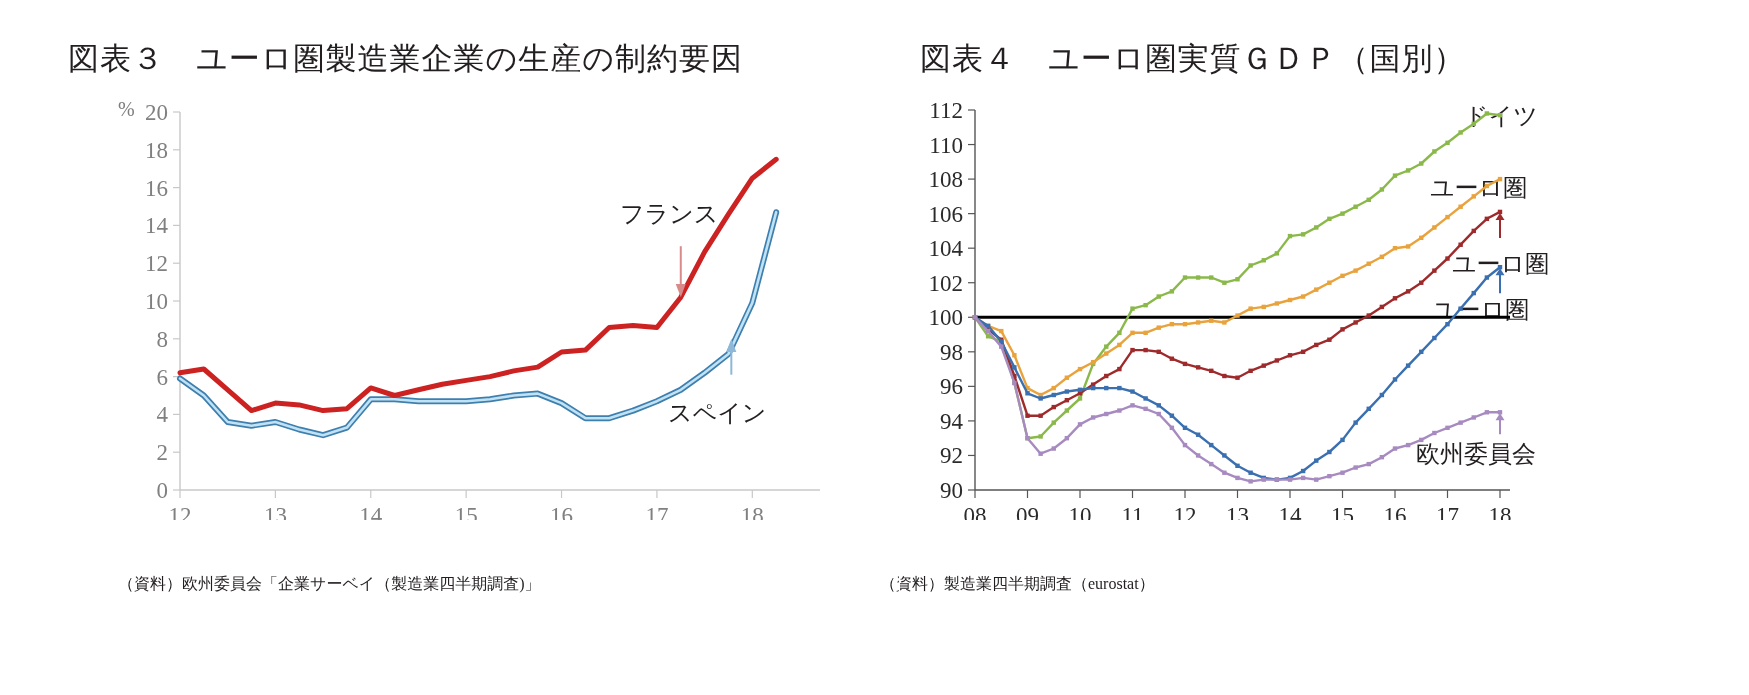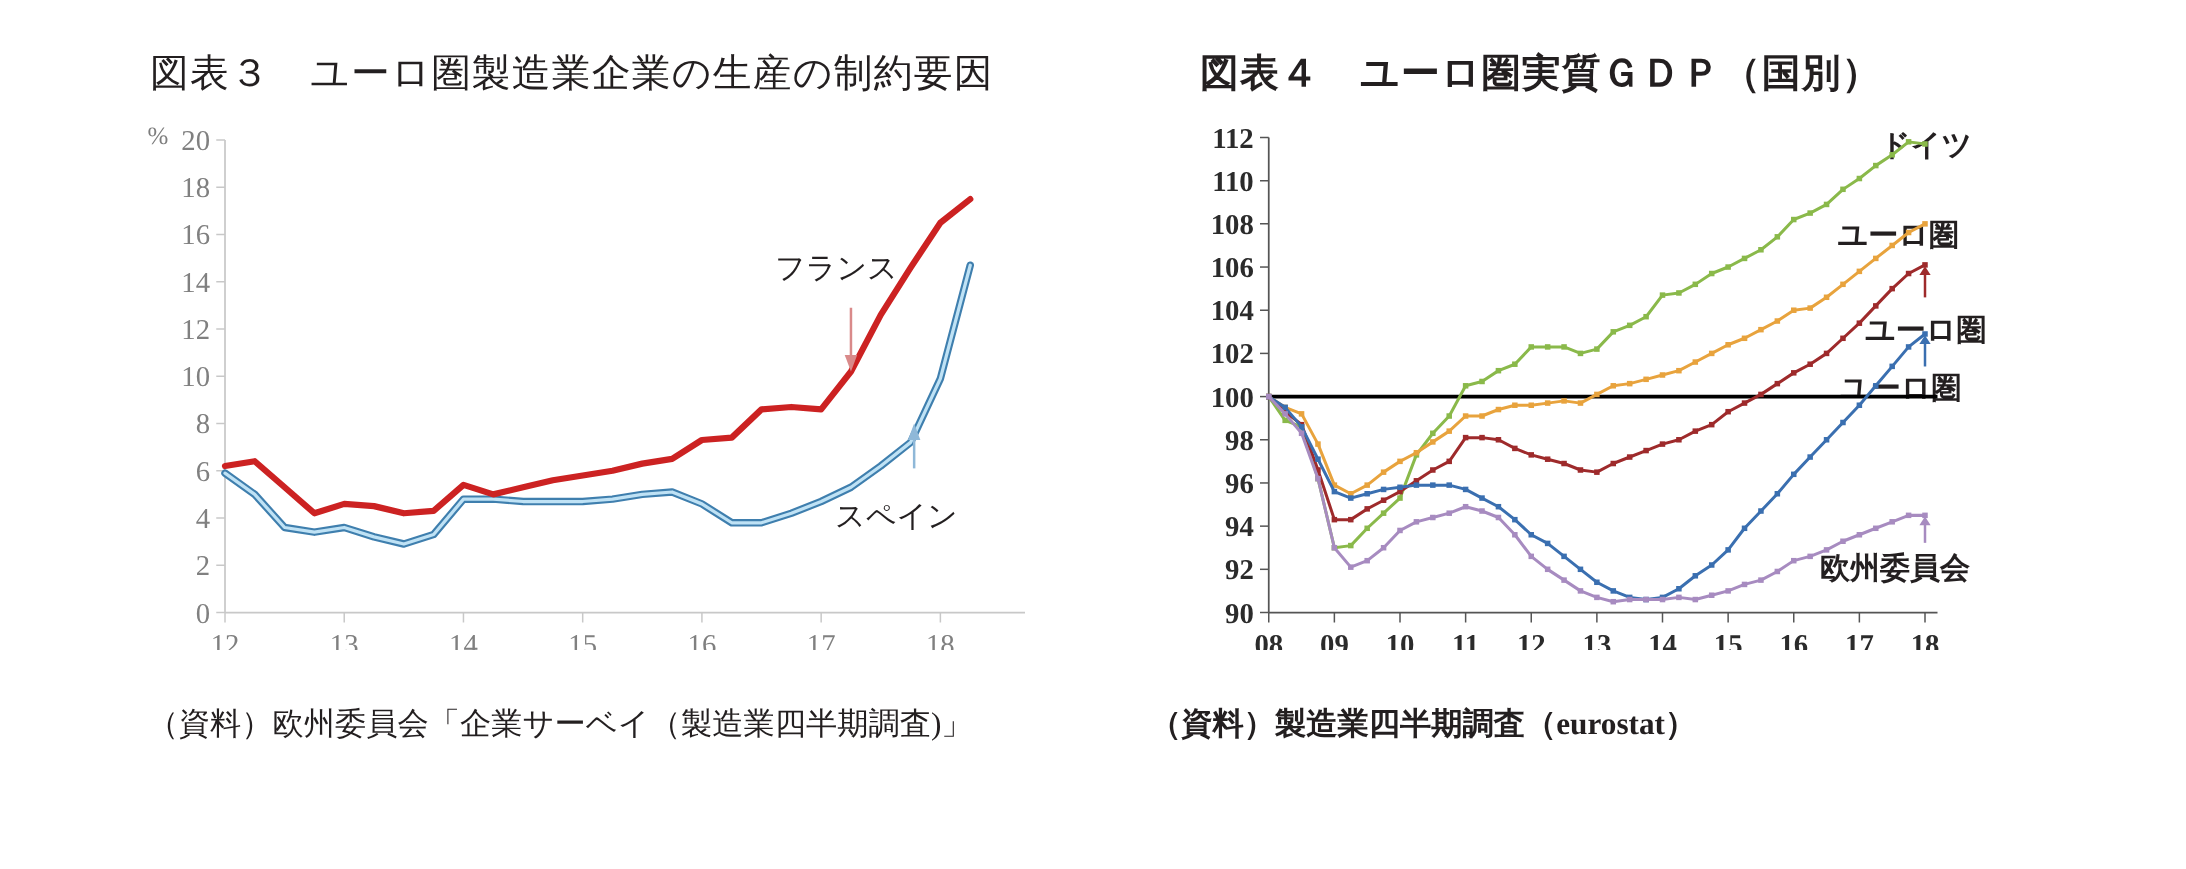--- a/index.html
+++ b/index.html
@@ -5,35 +5,35 @@
   html,body{margin:0;padding:0;}
   body{
     width:1749px;height:695px;background:#ffffff;
     font-family:"Liberation Serif", serif;
     color:#231f20;
     position:relative;
     overflow:hidden;
   }
   .panel{position:absolute;top:0;height:695px;}
   #panel-left{left:0;width:900px;}
-  #panel-right{left:900px;width:849px;font-weight:bold;}
+  #panel-right{left:860px;width:849px;}
 
   .panel-title{
     position:absolute;top:38px;left:0;width:100%;
     text-align:center;
     font-size:31px;letter-spacing:1px;
     font-family:"Liberation Serif", serif;
     white-space:nowrap;
   }
-  #panel-left .panel-title{text-align:left;padding-left:120px;}
+  #panel-left .panel-title{text-align:left;padding-left:68px;}
   #panel-right .panel-title{text-align:left;padding-left:60px;}
 
   .source{
     position:absolute;bottom:100px;left:0;
-    font-size:25px;white-space:nowrap;
+    font-size:16px;white-space:nowrap;
   }
   #panel-left .source{left:118px;}
   #panel-right .source{left:20px;}
 
   .plot{position:absolute;}
   .note{position:absolute;font-size:22px;white-space:nowrap;}
   .axis-label{position:absolute;font-size:22px;color:#7d7d7d;white-space:nowrap;}
   .series-label{position:absolute;font-size:24px;white-space:nowrap;color:#231f20;}
   .divider{position:absolute;left:899px;top:0;width:1px;height:695px;background:#ffffff;}
   svg{display:block;}

